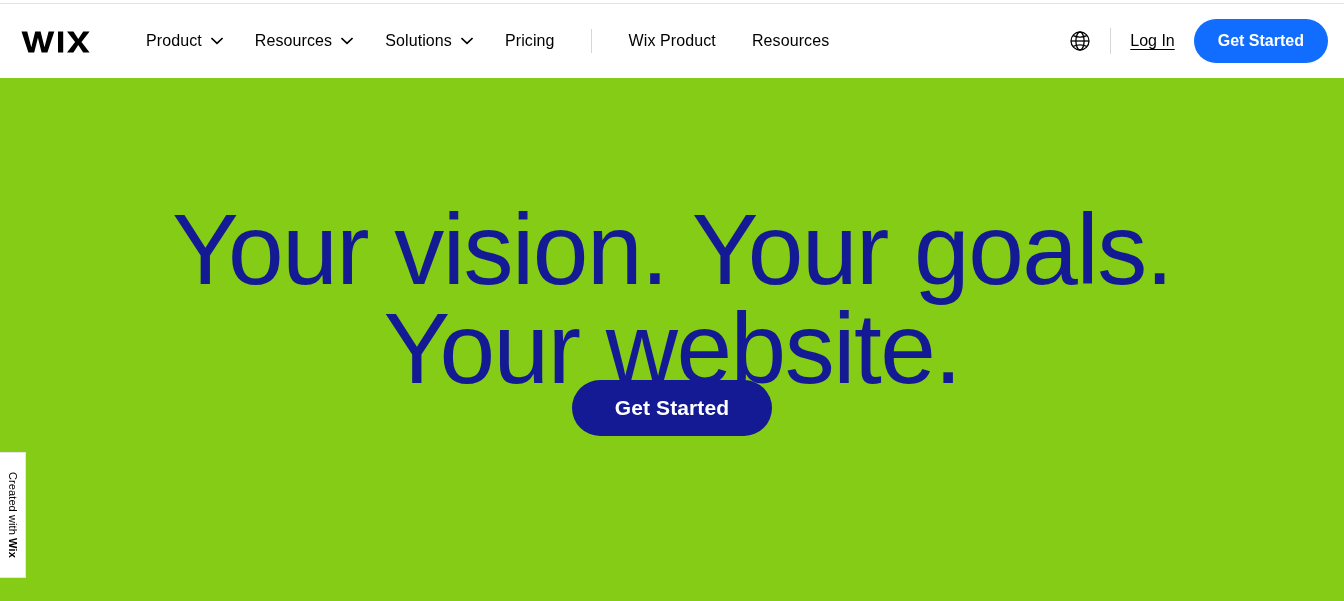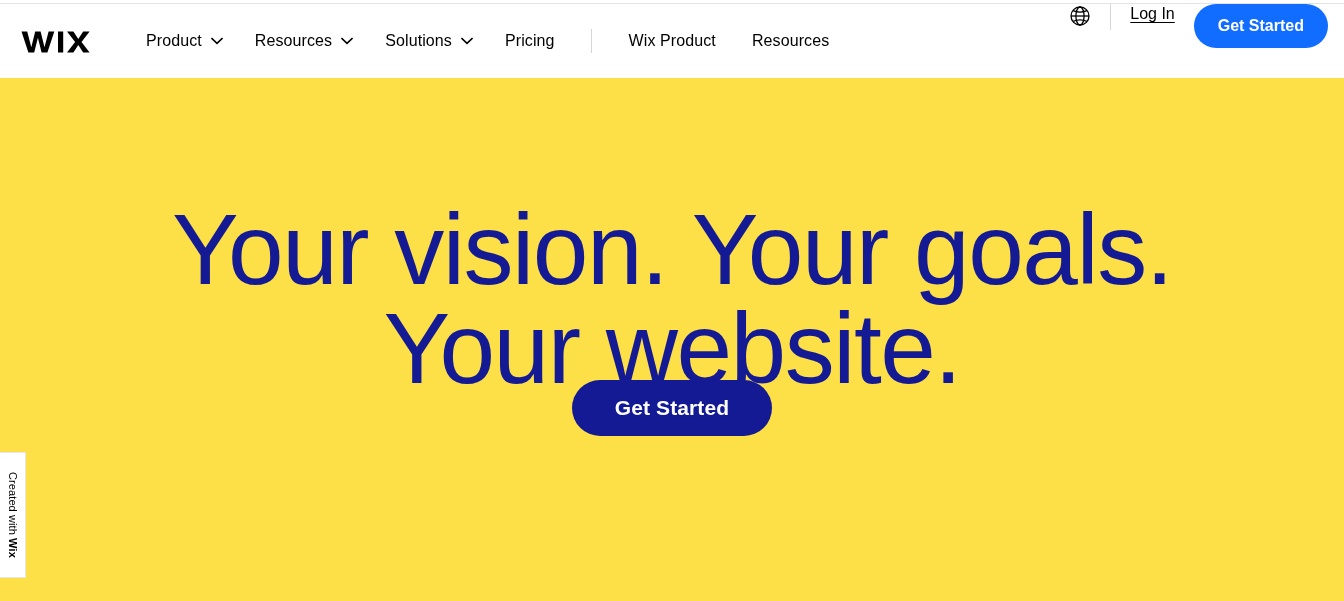--- a/index.html
+++ b/index.html
@@ -94,20 +94,21 @@
     align-self: center;
   }
 
   
   .nav-right {
     position: absolute;
     right: 16px;
     top: 0;
     height: 74px;
     display: flex;
+    align-items: center;
   }
   .globe-btn {
     width: 24px;
     height: 24px;
     display: flex;
     align-items: center;
     justify-content: center;
     cursor: pointer;
     margin-right: 18px;
   }
@@ -145,21 +146,21 @@
     white-space: nowrap;
   }
 
   
   .hero {
     position: absolute;
     left: 0;
     top: 78px;
     width: 1344px;
     height: 523px;
-    background: #fde047;
+    background: #84cc16;
     overflow: hidden;
   }
   .hero-headline {
     position: absolute;
     left: 0;
     top: 55px;
     width: 1344px;
     text-align: center;
     color: #141a94;
     font-family: "Liberation Sans", sans-serif;

